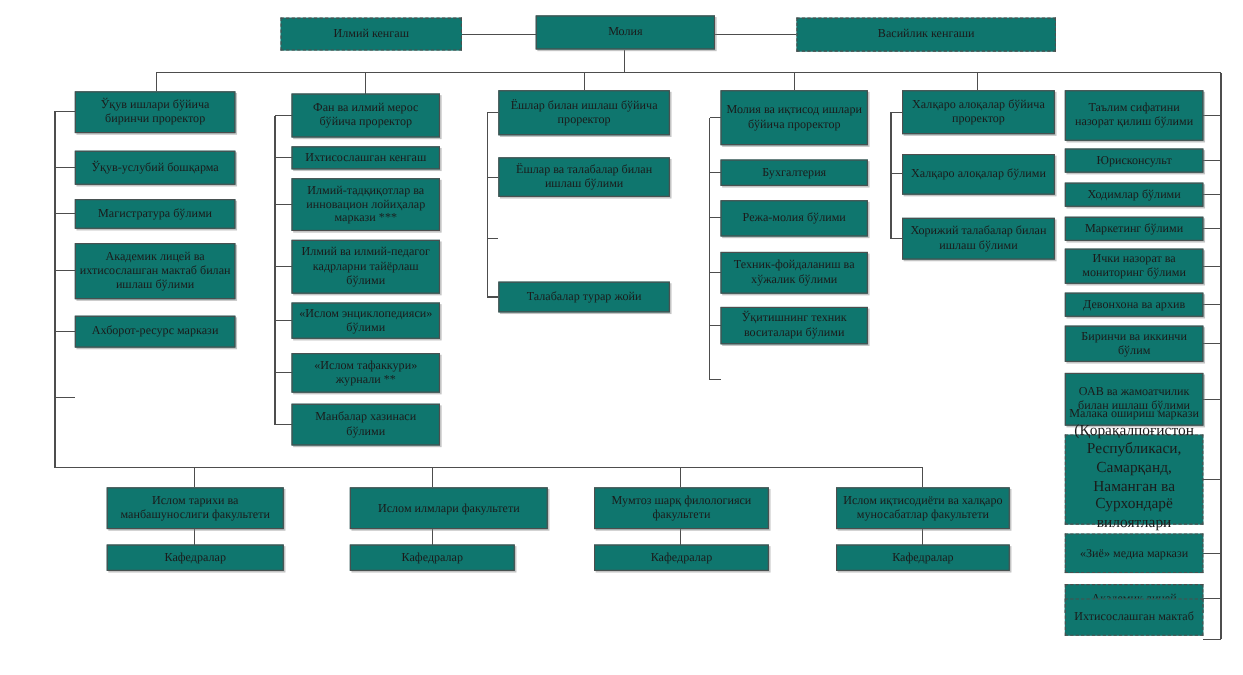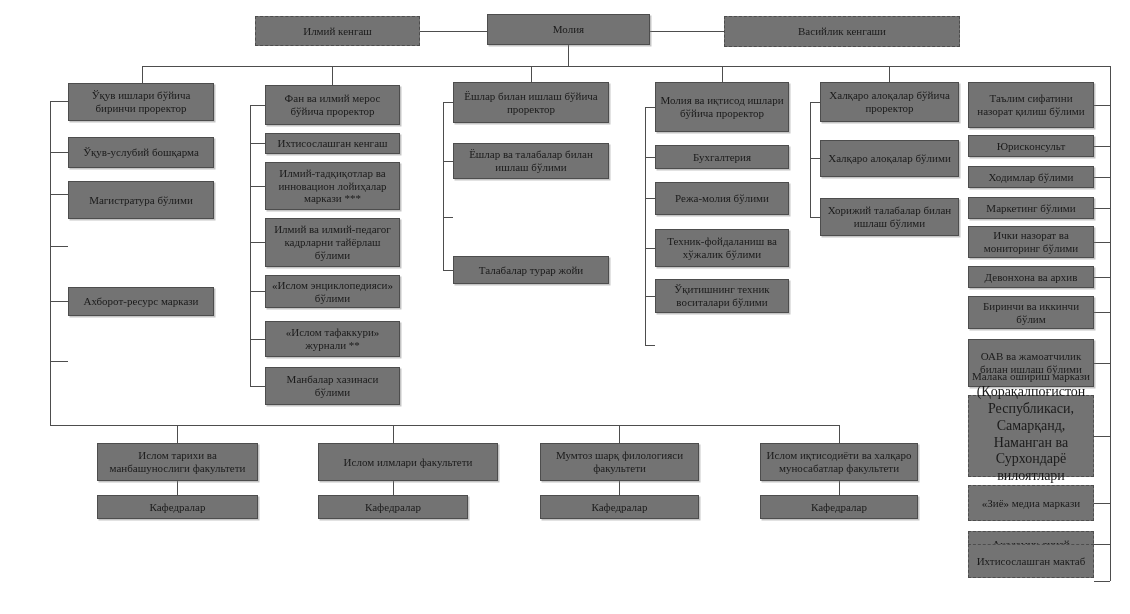--- a/index.html
+++ b/index.html
@@ -8,21 +8,21 @@
     width:1130px;height:614px;
     background:#ffffff;
     font-family:"Liberation Serif","DejaVu Serif",serif;
     overflow:hidden;
   }
   svg.connectors{position:absolute;left:0;top:0;width:1130px;height:614px;}
   .node{
     position:absolute;
     box-sizing:border-box;
     border:1px solid #4d4d4d;
-    background:#737373;
+    background:#0f766e;
     display:flex;flex-direction:column;
     align-items:center;justify-content:center;
     text-align:center;
     font-size:11px;line-height:1.18;
     color:#1b1b1b;
     padding:1px 3px;
     box-shadow:1.5px 1.5px 0 rgba(125,125,125,0.45);
   }
   .dashed{border-style:dashed;box-shadow:none;}
   .sub{font-size:14px;line-height:1.2;margin-top:1px;}
@@ -54,22 +54,25 @@
   <div class="node dashed" style="left:724px;top:16px;width:236px;height:31px">
       <span>Васийлик кенгаши</span>
     </div>
 
   <div class="node" style="left:68px;top:83px;width:146px;height:38px">
       <span>Ўқув ишлари бўйича биринчи проректор</span>
     </div>
   <div class="node" style="left:68px;top:137px;width:146px;height:31px">
       <span>Ўқув-услубий бошқарма</span>
     </div>
-  <div class="node" style="left:68px;top:181px;width:146px;height:38px">
+  <div class="node" style="left:68px;top:181px;width:146px;height:27px">
       <span>Магистратура бўлими</span>
+    </div>
+  <div class="node" style="left:68px;top:221px;width:146px;height:51px">
+      <span>Академик лицей ва ихтисослашган мактаб билан ишлаш бўлими</span>
     </div>
   <div class="node" style="left:68px;top:287px;width:146px;height:29px">
       <span>Ахборот-ресурс маркази</span>
     </div>
 
   <div class="node" style="left:265px;top:85px;width:135px;height:40px">
       <span>Фан ва илмий мерос бўйича проректор</span>
     </div>
   <div class="node" style="left:265px;top:133px;width:135px;height:21px">
       <span>Ихтисослашган кенгаш</span>

